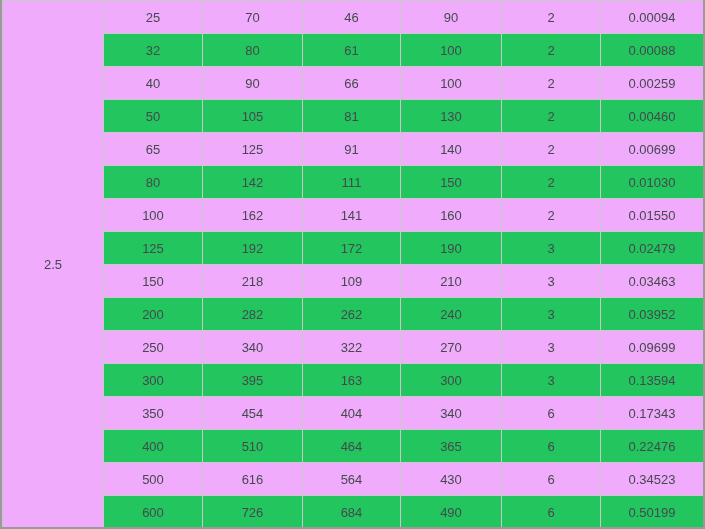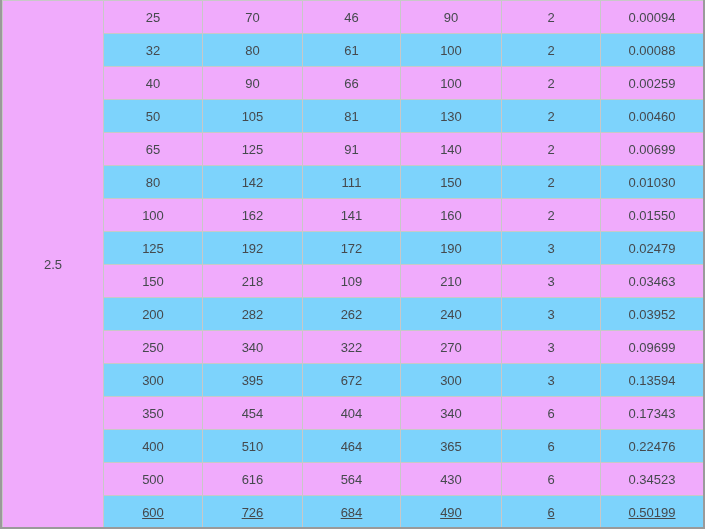--- a/index.html
+++ b/index.html
@@ -28,28 +28,28 @@
   table.data-table td {
     border: 1px solid #c8c8c8;
     text-align: center;
     vertical-align: middle;
     height: 32px;
     padding: 0;
     overflow: hidden;
     white-space: nowrap;
   }
   tr.odd td  { background: #f0abfc; }
-  tr.even td { background: #7dd3fc; }
+  tr.even td { background: #22c55e; }
   td.group {
     background: #f4f4f4;
     border-top: 0;
     border-left: 0;
   }
   table.data-table td:last-child { border-right: 0; }
-  table.data-table tr:last-child td { border-bottom: 0; text-decoration: underline; }
+  table.data-table tr:last-child td { border-bottom: 0; }
 </style>
 </head>
 <body>
 
 <div class="table-wrap">
   <table class="data-table">
     <colgroup>
       <col style="width:101px">
       <col style="width:99px">
       <col style="width:100px">
@@ -144,21 +144,21 @@
         <td>250</td>
         <td>340</td>
         <td>322</td>
         <td>270</td>
         <td>3</td>
         <td>0.09699</td>
       </tr>
       <tr class="even">
         <td>300</td>
         <td>395</td>
-        <td>672</td>
+        <td>163</td>
         <td>300</td>
         <td>3</td>
         <td>0.13594</td>
       </tr>
       <tr class="odd">
         <td>350</td>
         <td>454</td>
         <td>404</td>
         <td>340</td>
         <td>6</td>

